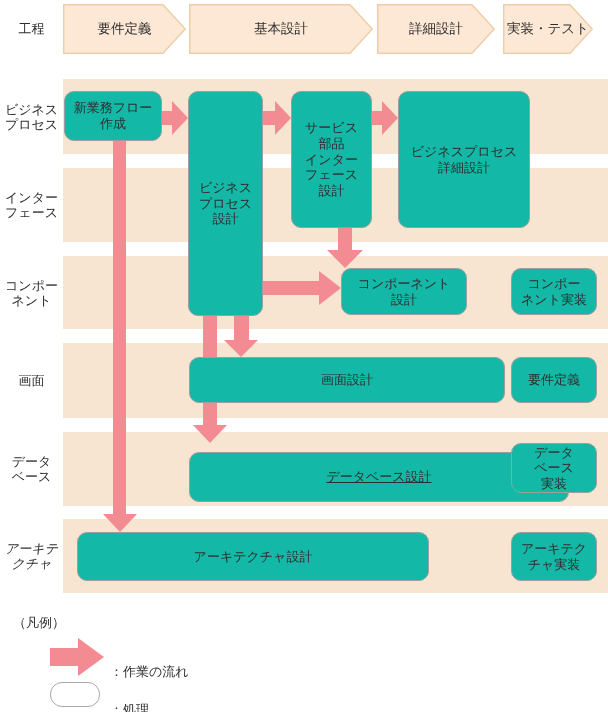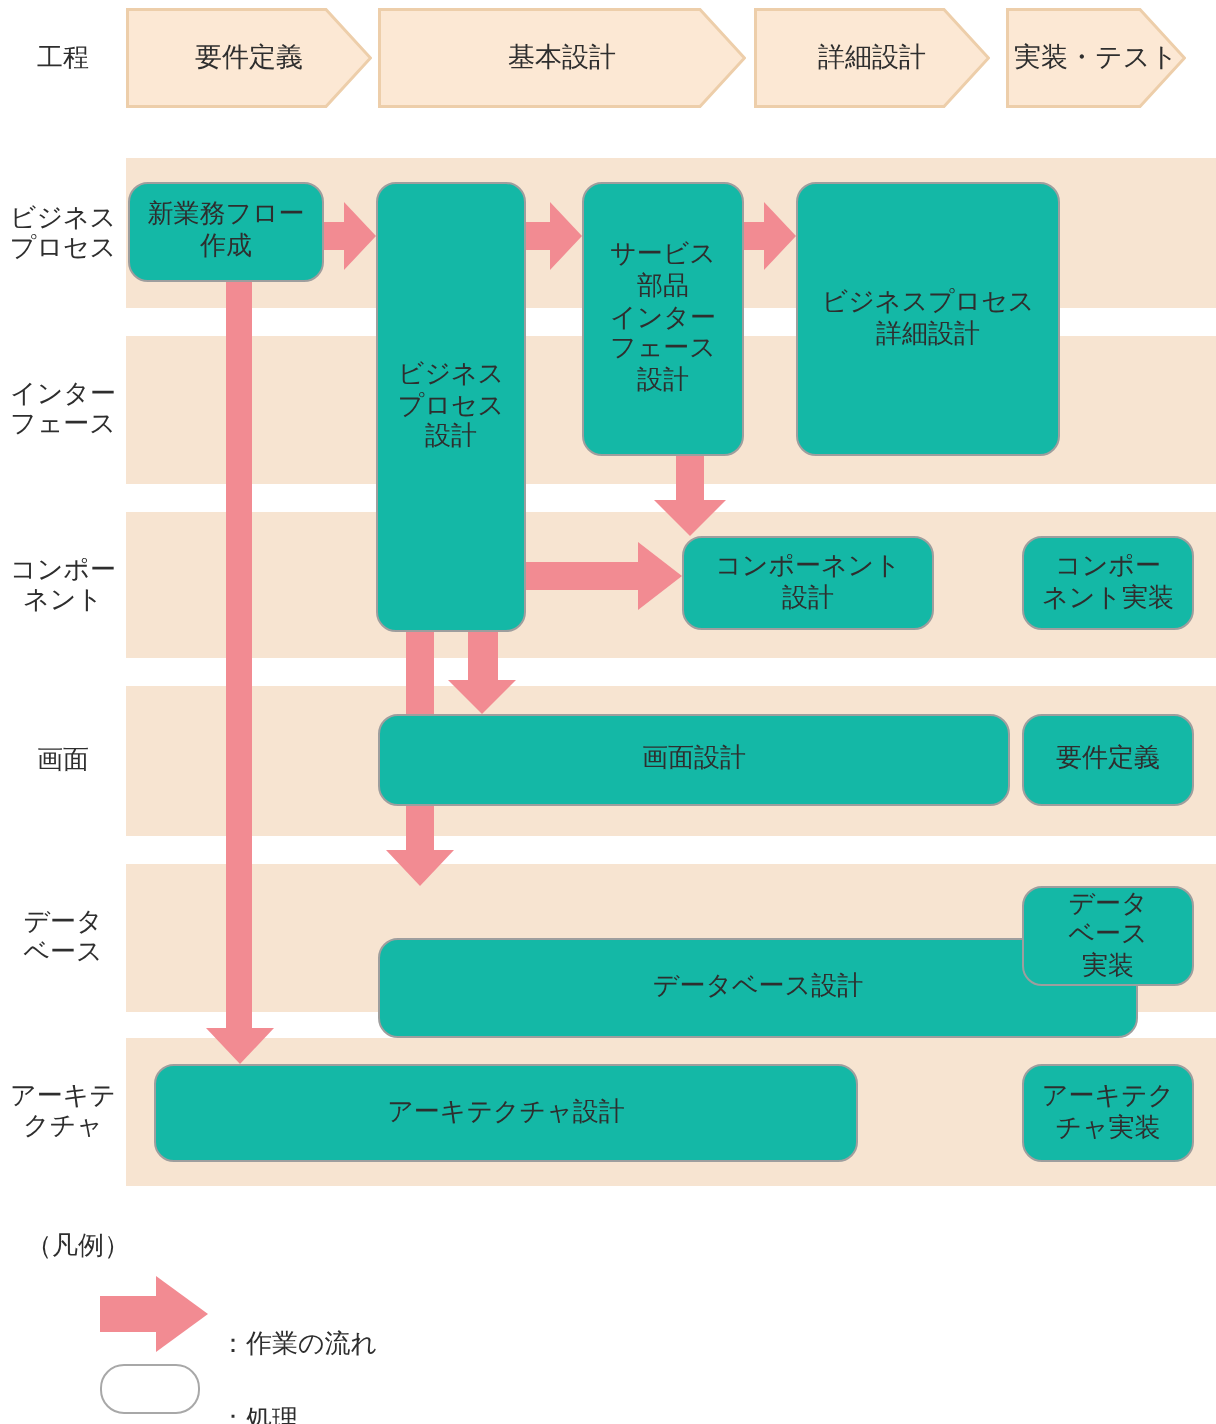--- a/index.html
+++ b/index.html
@@ -57,21 +57,21 @@
   <div class="band" style="top:256px;height:73px;"></div>
   <div class="band" style="top:343px;height:75px;"></div>
   <div class="band" style="top:432px;height:74px;"></div>
   <div class="band" style="top:519px;height:74px;"></div>
 
   <div class="lane-label" style="top:79px;height:75px;">ビジネス<br>プロセス</div>
   <div class="lane-label" style="top:168px;height:74px;">インター<br>フェース</div>
   <div class="lane-label" style="top:256px;height:73px;">コンポー<br>ネント</div>
   <div class="lane-label" style="top:343px;height:75px;">画面</div>
   <div class="lane-label" style="top:432px;height:74px;">データ<br>ベース</div>
-  <div class="lane-label" style="top:519px;height:74px;">アーキテ<br>クチャ</div>
+  <div class="lane-label" style="top:519px;height:74px;font-style:italic;">アーキテ<br>クチャ</div>
 
   <div class="hdr-label">工程</div>
 
   <div class="phase" style="left:189px;width:184px;">
     <svg width="184" height="50" viewBox="0 0 184 50">
       <polygon points="0.75,0.75 161,0.75 183.25,25 161,49.25 0.75,49.25" fill="#fce8d4" stroke="#edceaa" stroke-width="1.5"></polygon>
     </svg>
     <span class="phase-label">基本設計</span>
   </div>
   <div class="phase" style="left:63px;width:123px;">
@@ -134,21 +134,21 @@
   </div>
 
   <div class="pbox" style="left:64px;top:91px;width:98px;height:50px;">新業務フロー<br>作成</div>
   <div class="pbox" style="left:188px;top:91px;width:75px;height:225px;">ビジネス<br>プロセス<br>設計</div>
   <div class="pbox" style="left:291px;top:91px;width:81px;height:137px;">サービス<br>部品<br>インター<br>フェース<br>設計</div>
   <div class="pbox" style="left:398px;top:91px;width:132px;height:137px;">ビジネスプロセス<br>詳細設計</div>
   <div class="pbox" style="left:341px;top:268px;width:126px;height:47px;">コンポーネント<br>設計</div>
   <div class="pbox" style="left:511px;top:268px;width:86px;height:47px;">コンポー<br>ネント実装</div>
   <div class="pbox" style="left:189px;top:357px;width:316px;height:46px;">画面設計</div>
   <div class="pbox" style="left:511px;top:357px;width:86px;height:46px;">要件定義</div>
-  <div class="pbox" style="left:189px;top:469px;width:380px;height:50px;">データベース設計</div>
+  <div class="pbox" style="left:189px;top:452px;width:380px;height:50px;text-decoration:underline;">データベース設計</div>
   <div class="pbox" style="left:511px;top:443px;width:86px;height:50px;line-height:1.18;">データ<br>ベース<br>実装</div>
   <div class="pbox" style="left:77px;top:532px;width:352px;height:49px;">アーキテクチャ設計</div>
   <div class="pbox" style="left:511px;top:532px;width:86px;height:49px;">アーキテク<br>チャ実装</div>
 
   <div class="legend-title" style="left:13px;top:614px;">（凡例）</div>
 
   <div>
     <div class="shaft" style="left:50px;top:648px;width:29px;height:18px;"></div>
     <div class="head-right" style="left:78px;top:638px;border-top-width:19px;border-bottom-width:19px;border-left-width:26px;"></div>
   </div>

